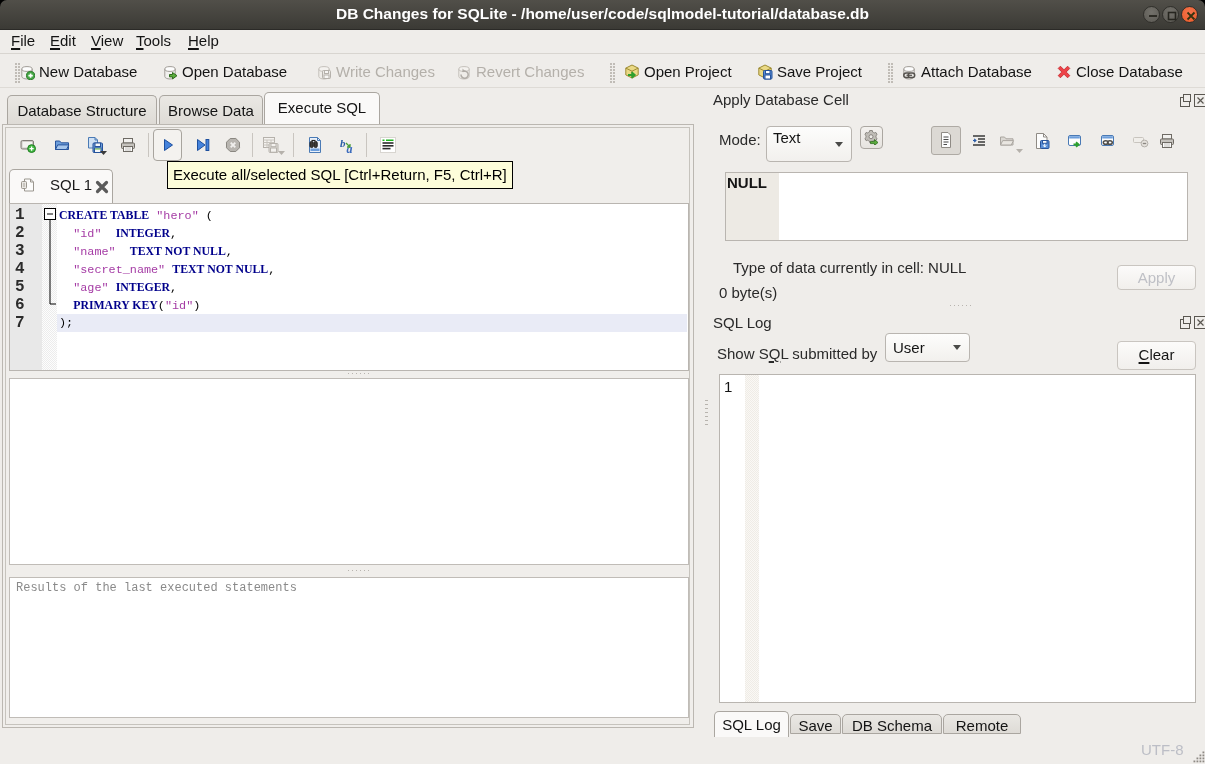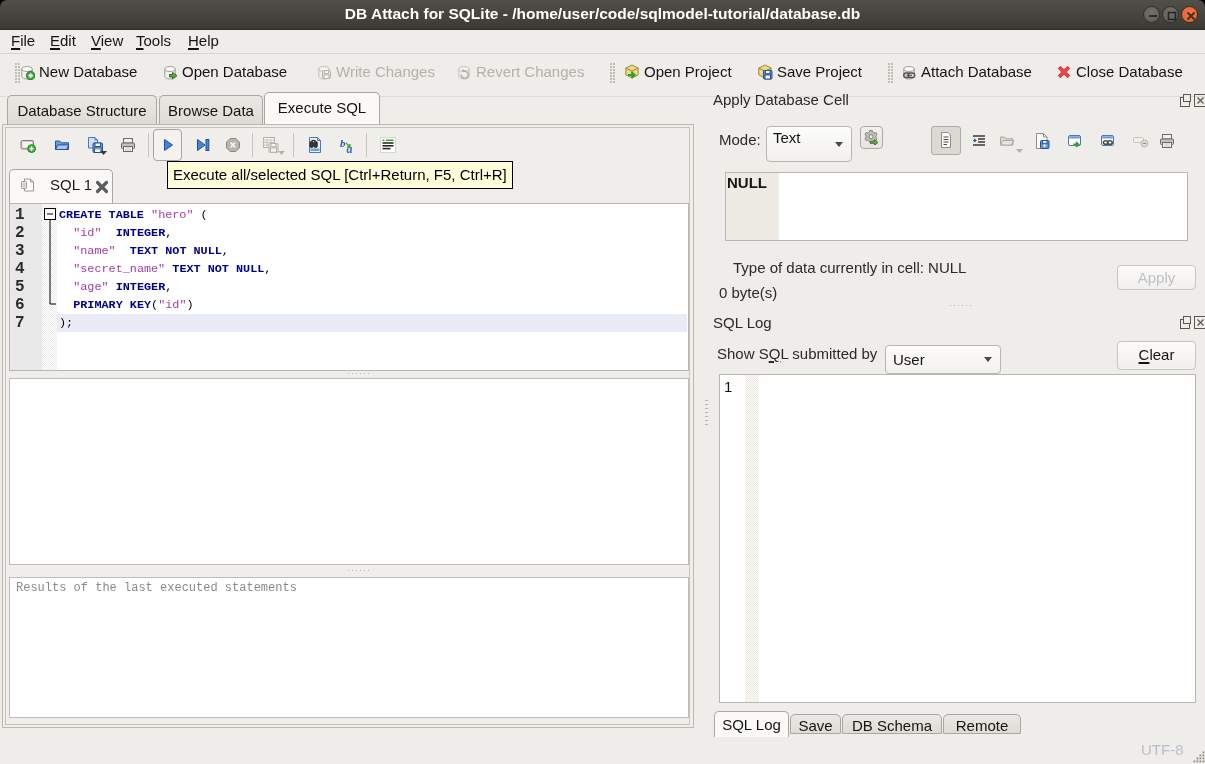--- a/index.html
+++ b/index.html
@@ -20,21 +20,21 @@
   border:1.5px solid #302f2b; }
 .winbtn svg { position:absolute; left:2px; top:2px; }
 #btnclose { background:radial-gradient(circle at 50% 35%, #f4744d, #ea5b28); }
 
 
 #menubar { position:absolute; left:0; top:30px; width:1205px; height:24px;
   background:#efedea; border-bottom:1px solid #d8d5d0; font-size:15px; color:#141414; }
 #menubar span { position:absolute; top:2px; }
 
 
-#toolbar { position:absolute; left:0; top:55px; width:1205px; height:42px;
+#toolbar { position:absolute; left:0; top:55px; width:1205px; height:33px;
   background:#efedea; border-bottom:1px solid #dedbd6; font-size:15px; color:#141414; }
 .tbitem { position:absolute; top:8px; height:18px; white-space:nowrap; }
 .tbitem svg { vertical-align:-3px; }
 .tbitem .lbl { margin-left:4px; }
 .tbdis { color:#b4b0aa; }
 .grip { position:absolute; top:8px; width:5px; height:20px;
   background-image:radial-gradient(circle at 1px 1px, #c0bcb6 0.8px, transparent 1px);
   background-size:3px 3px; }
 
 
@@ -62,21 +62,21 @@
   background:#fdfdda; border:1px solid #000; font-size:15px; color:#000;
   line-height:26px; padding-left:5px; z-index:30; white-space:nowrap;}
 
 
 #editor { position:absolute; left:9px; top:203px; width:680px; height:168px;
   background:#fff; border:1px solid #b9b5b0; }
 #gutter { position:absolute; left:0; top:0; width:32px; height:100%; background:#e8e8e8; }
 #foldmargin { position:absolute; left:32px; top:0; width:15px; height:100%; background:repeating-conic-gradient(#fdfdfd 0% 25%, #ececec 0% 50%); background-size:2px 2px; }
 .lnum { position:absolute; left:5px; width:24px; font:bold 16px "Liberation Mono", monospace; color:#2b2b2b; line-height:18px; }
 .codeline { position:absolute; left:49px; font:11.8px "Liberation Mono", monospace; white-space:pre; color:#000; }
-.kw { color:#00008b; font-weight:bold; }
+.kw { color:#00008b; font-weight:bold;font-family:Liberation Serif, serif; }
 .str { color:#a53ca5; }
 #curline { position:absolute; left:47px; top:110px; height:18px; right:1px; background:#e9ebf6; }
 
 #panel2 { position:absolute; left:9px; top:378px; width:680px; height:187px;
   background:#fff; border:1px solid #c0bcb7; }
 #panel3 { position:absolute; left:9px; top:577px; width:680px; height:141px;
   background:#fff; border:1px solid #c0bcb7;
   font:12px "Liberation Mono", monospace; color:#8a8a8a; padding:3px 6px; }
 
 .hsplit { position:absolute; width:22px; height:3px; color:#b0aca6; font-size:9px;
@@ -105,21 +105,21 @@
 .btab.active { background:#faf9f8; border-bottom:none; }
 
 #statusutf { position:absolute; left:1141px; top:741px; font-size:15px; color:#bcbec6; }
 </style>
 </head>
 <body>
 
 <div id="cornerL" style="left:0;"></div>
 <div id="cornerR" style="left:1193px;"></div>
 <div id="titlebar">
-  <div id="titletext">DB Attach for SQLite - /home/user/code/sqlmodel-tutorial/database.db</div>
+  <div id="titletext">DB Changes for SQLite - /home/user/code/sqlmodel-tutorial/database.db</div>
   <div class="winbtn" id="btnmin" style="left:1143px;">
       <svg width="14" height="14">
         <line x1="3" y1="7" x2="11" y2="7" stroke="#26251f" stroke-width="1.8"></line>
       </svg>
     </div>
   <div class="winbtn" id="btnmax" style="left:1162px;">
       <svg width="14" height="14">
         <rect x="3.5" y="3.5" width="7" height="7" fill="none" stroke="#26251f" stroke-width="1.6"></rect>
       </svg>
     </div>
@@ -419,21 +419,21 @@
       <rect x="0.5" y="3.5" width="9" height="9" fill="none" stroke="#5a5751"></rect>
       <rect x="3.5" y="0.5" width="7" height="7" fill="#efedea" stroke="#5a5751"></rect>
     </g>
     <g transform="translate(14,0)">
       <rect x="0.5" y="0.5" width="12" height="12" fill="none" stroke="#5a5751"></rect>
       <path d="M3.5 3.5 l6 6 M9.5 3.5 l-6 6" stroke="#5a5751" stroke-width="1.2"></path>
     </g>
   </svg>
 
 <div class="docktitle" style="left:717px; top:345px;">Show S<u>Q</u>L submitted by</div>
-<div class="combo" style="left:885px; top:345px; width:116px; height:29px;">
+<div class="combo" style="left:885px; top:333px; width:85px; height:29px;">
     <span style="position:absolute;left:7px;top:5px;">User</span>
     <span class="arr"></span>
   </div>
 <div class="btn" style="left:1117px; top:341px; width:79px; height:29px; color:#141414; line-height:26px;"><u>C</u>lear</div>
 
 <div id="logbox">
   <div id="logstrip"></div>
   <div style="position:absolute;left:4px;top:3px;font-size:15px;color:#141414;">1</div>
 </div>
 

